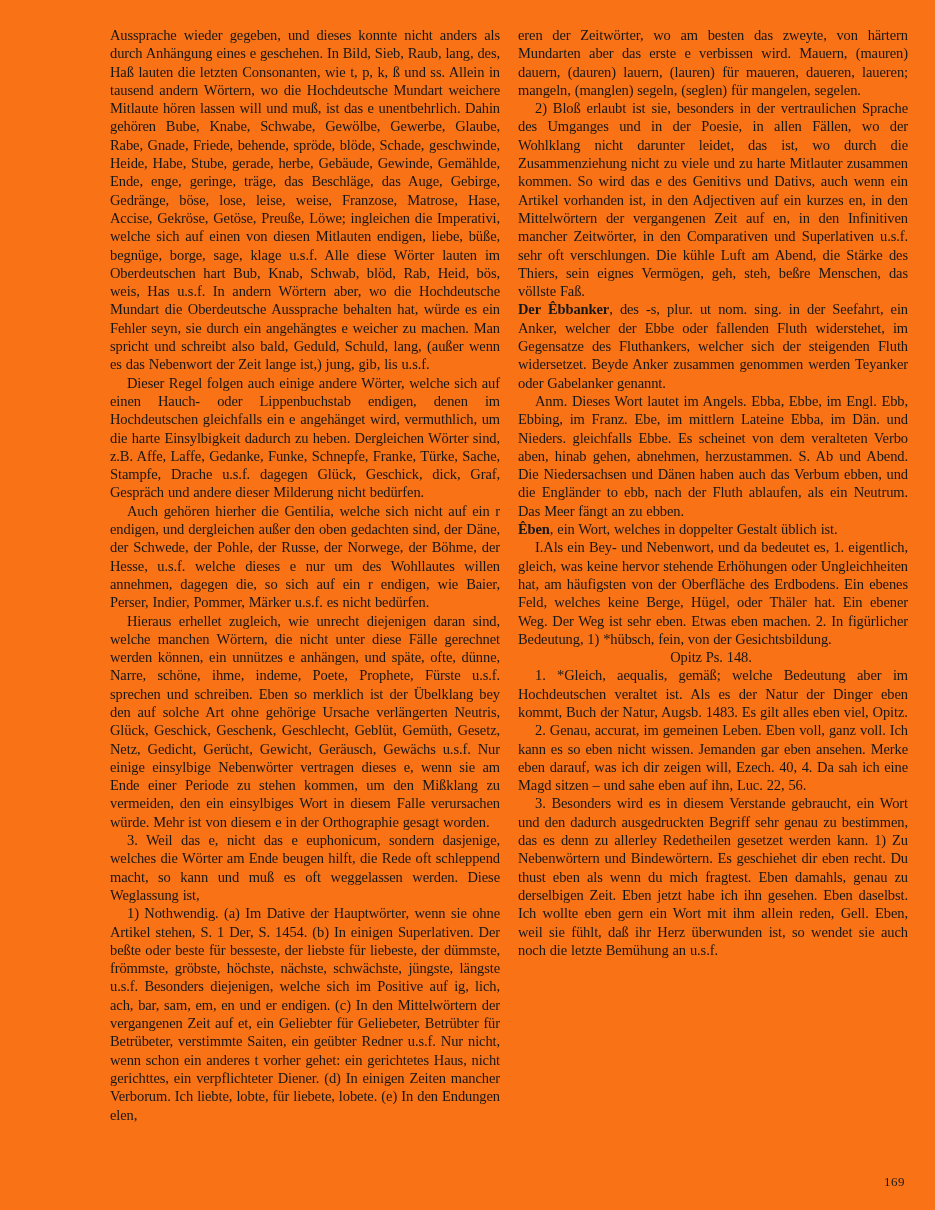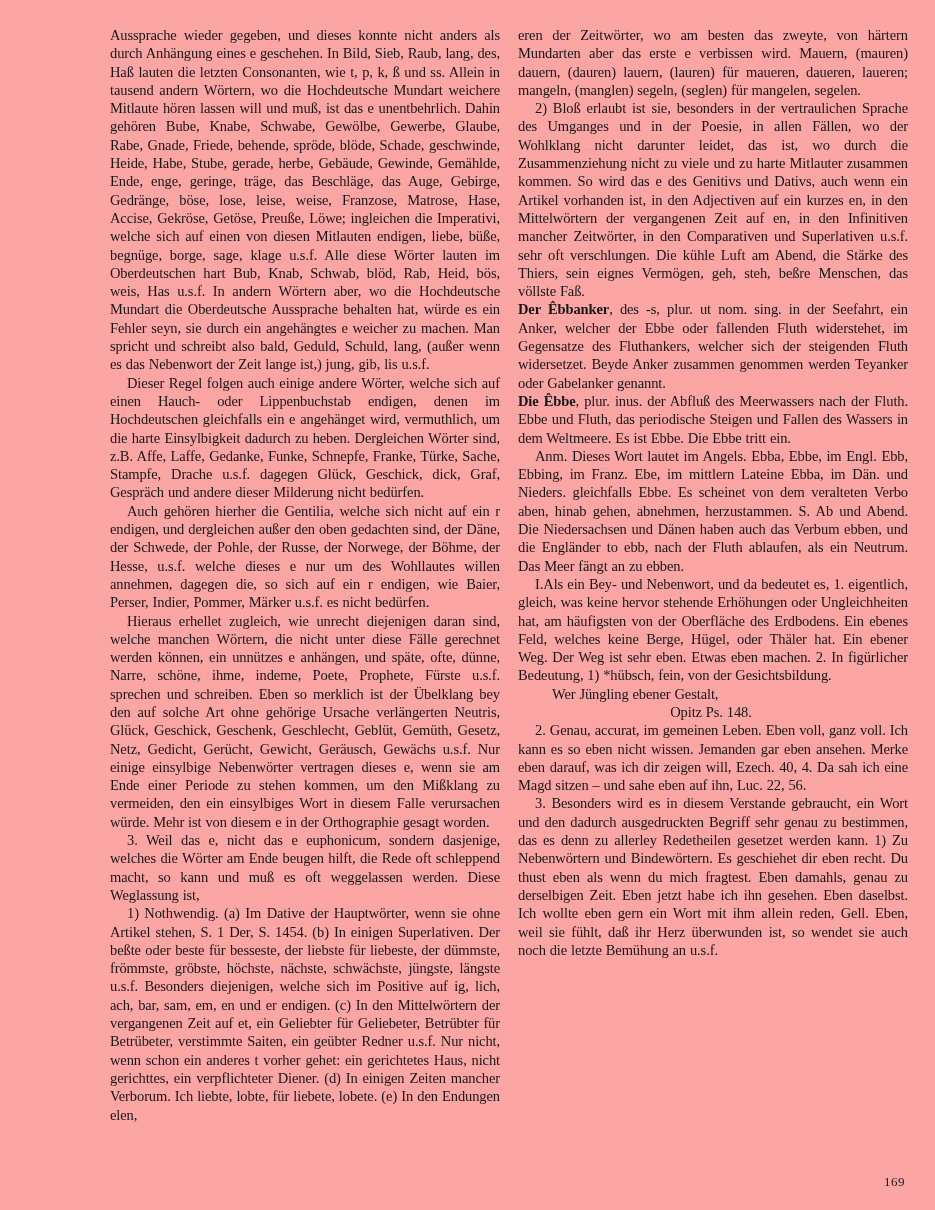--- a/index.html
+++ b/index.html
@@ -4,21 +4,21 @@
 <style>
   html, body {
     margin: 0;
     padding: 0;
     background: #ffffff;
   }
   .page {
     position: relative;
     width: 935px;
     height: 1210px;
-    background: #fca5a5;
+    background: #f97316;
     color: #161616;
     font-family: "Liberation Serif", "DejaVu Serif", serif;
     overflow: hidden;
   }
   .columns {
     position: absolute;
     left: 110px;
     top: 26px;
     width: 798px;
     display: flex;
@@ -67,23 +67,23 @@
         <p class="body indent"><span>Dieser Regel folgen auch einige andere Wörter, welche sich auf einen Hauch- oder Lippenbuchstab endigen, denen im Hochdeutschen gleichfalls ein e angehänget wird, vermuthlich, um die harte Einsylbigkeit dadurch zu heben. Dergleichen Wörter sind, z.B. Affe, Laffe, Gedanke, Funke, Schnepfe, Franke, Türke, Sache, Stampfe, Drache u.s.f. dagegen Glück, Geschick, dick, Graf, Gespräch und andere dieser Milderung nicht bedürfen.</span></p>
         <p class="body indent"><span>Auch gehören hierher die Gentilia, welche sich nicht auf ein r endigen, und dergleichen außer den oben gedachten sind, der Däne, der Schwede, der Pohle, der Russe, der Norwege, der Böhme, der Hesse, u.s.f. welche dieses e nur um des Wohllautes willen annehmen, dagegen die, so sich auf ein r endigen, wie Baier, Perser, Indier, Pommer, Märker u.s.f. es nicht bedürfen.</span></p>
         <p class="body indent"><span>Hieraus erhellet zugleich, wie unrecht diejenigen daran sind, welche manchen Wörtern, die nicht unter diese Fälle gerechnet werden können, ein unnützes e anhängen, und späte, ofte, dünne, Narre, schöne, ihme, indeme, Poete, Prophete, Fürste u.s.f. sprechen und schreiben. Eben so merklich ist der Übelklang bey den auf solche Art ohne gehörige Ursache verlängerten Neutris, Glück, Geschick, Geschenk, Geschlecht, Geblüt, Gemüth, Gesetz, Netz, Gedicht, Gerücht, Gewicht, Geräusch, Gewächs u.s.f. Nur einige einsylbige Nebenwörter vertragen dieses e, wenn sie am Ende einer Periode zu stehen kommen, um den Mißklang zu vermeiden, den ein einsylbiges Wort in diesem Falle verursachen würde. Mehr ist von diesem e in der Orthographie gesagt worden.</span></p>
         <p class="body indent"><span>3. Weil das e, nicht das e euphonicum, sondern dasjenige, welches die Wörter am Ende beugen hilft, die Rede oft schleppend macht, so kann und muß es oft weggelassen werden. Diese Weglassung ist,</span></p>
         <p class="body indent"><span>1) Nothwendig. (a) Im Dative der Hauptwörter, wenn sie ohne Artikel stehen, S. 1 Der, S. 1454. (b) In einigen Superlativen. Der beßte oder beste für besseste, der liebste für liebeste, der dümmste, frömmste, gröbste, höchste, nächste, schwächste, jüngste, längste u.s.f. Besonders diejenigen, welche sich im Positive auf ig, lich, ach, bar, sam, em, en und er endigen. (c) In den Mittelwörtern der vergangenen Zeit auf et, ein Geliebter für Geliebeter, Betrübter für Betrübeter, verstimmte Saiten, ein geübter Redner u.s.f. Nur nicht, wenn schon ein anderes t vorher gehet: ein gerichtetes Haus, nicht gerichttes, ein verpflichteter Diener. (d) In einigen Zeiten mancher Verborum. Ich liebte, lobte, für liebete, lobete. (e) In den Endungen elen,</span></p>
       </div>
     <div class="col" id="col-right">
         <p class="body"><span>eren der Zeitwörter, wo am besten das zweyte, von härtern Mundarten aber das erste e verbissen wird. Mauern, (mauren) dauern, (dauren) lauern, (lauren) für maueren, daueren, laueren; mangeln, (manglen) segeln, (seglen) für mangelen, segelen.</span></p>
         <p class="body indent"><span>2) Bloß erlaubt ist sie, besonders in der vertraulichen Sprache des Umganges und in der Poesie, in allen Fällen, wo der Wohlklang nicht darunter leidet, das ist, wo durch die Zusammenziehung nicht zu viele und zu harte Mitlauter zusammen kommen. So wird das e des Genitivs und Dativs, auch wenn ein Artikel vorhanden ist, in den Adjectiven auf ein kurzes en, in den Mittelwörtern der vergangenen Zeit auf en, in den Infinitiven mancher Zeitwörter, in den Comparativen und Superlativen u.s.f. sehr oft verschlungen. Die kühle Luft am Abend, die Stärke des Thiers, sein eignes Vermögen, geh, steh, beßre Menschen, das völlste Faß.</span></p>
         <p class="entry"><span class="b">Der Êbbanker</span><span>, des -s, </span><span class="i">plur. ut nom. sing.</span><span> in der Seefahrt, ein Anker, welcher der Ebbe oder fallenden Fluth widerstehet, im Gegensatze des Fluthankers, welcher sich der steigenden Fluth widersetzet. Beyde Anker zusammen genommen werden Teyanker oder Gabelanker genannt.</span></p>
-        <p class="entry"><span class="b">Die Êbbe</span><span>, </span><span class="i">plur. inus.</span><span> der Abfluß des Meerwassers nach der Fluth. Ebbe und Fluth, das periodische Steigen und Fallen des Wassers in dem Weltmeere. Es ist Ebbe. Die Ebbe tritt ein.</span></p>
         <p class="body indent"><span>Anm. Dieses Wort lautet im Angels. </span><span class="i">Ebba, Ebbe,</span><span> im Engl. </span><span class="i">Ebb, Ebbing,</span><span> im Franz. </span><span class="i">Ebe,</span><span> im mittlern Lateine </span><span class="i">Ebba,</span><span> im Dän. und Nieders. gleichfalls Ebbe. Es scheinet von dem veralteten Verbo aben, hinab gehen, abnehmen, herzustammen. S. Ab und Abend. Die Niedersachsen und Dänen haben auch das Verbum ebben, und die Engländer </span><span class="i">to ebb,</span><span> nach der Fluth ablaufen, als ein Neutrum. Das Meer fängt an zu ebben.</span></p>
+        <p class="entry"><span class="b">Êben</span><span>, ein Wort, welches in doppelter Gestalt üblich ist.</span></p>
         <p class="body indent"><span>I.Als ein Bey- und Nebenwort, und da bedeutet es, 1. eigentlich, gleich, was keine hervor stehende Erhöhungen oder Ungleichheiten hat, am häufigsten von der Oberfläche des Erdbodens. Ein ebenes Feld, welches keine Berge, Hügel, oder Thäler hat. Ein ebener Weg. Der Weg ist sehr eben. Etwas eben machen. 2. In figürlicher Bedeutung, 1) *hübsch, fein, von der Gesichtsbildung.</span></p>
-        <p class="verse"><span>Wer Jüngling ebener Gestalt,</span></p>
         <p class="attribution"><span>Opitz Ps. 148.</span></p>
+        <p class="body indent"><span>1. *Gleich, </span><span class="i">aequalis,</span><span> gemäß; welche Bedeutung aber im Hochdeutschen veraltet ist. Als es der Natur der Dinger eben kommt, Buch der Natur, Augsb. 1483. Es gilt alles eben viel, Opitz.</span></p>
         <p class="body indent"><span>2. Genau, accurat, im gemeinen Leben. Eben voll, ganz voll. Ich kann es so eben nicht wissen. Jemanden gar eben ansehen. Merke eben darauf, was ich dir zeigen will, Ezech. 40, 4. Da sah ich eine Magd sitzen – und sahe eben auf ihn, Luc. 22, 56.</span></p>
         <p class="body indent"><span>3. Besonders wird es in diesem Verstande gebraucht, ein Wort und den dadurch ausgedruckten Begriff sehr genau zu bestimmen, das es denn zu allerley Redetheilen gesetzet werden kann. 1) Zu Nebenwörtern und Bindewörtern. Es geschiehet dir eben recht. Du thust eben als wenn du mich fragtest. Eben damahls, genau zu derselbigen Zeit. Eben jetzt habe ich ihn gesehen. Eben daselbst. Ich wollte eben gern ein Wort mit ihm allein reden, Gell. Eben, weil sie fühlt, daß ihr Herz überwunden ist, so wendet sie auch noch die letzte Bemühung an u.s.f.</span></p>
       </div>
   </div>
   <div class="pageno">169</div>
 </div>
 
 </body></html>

